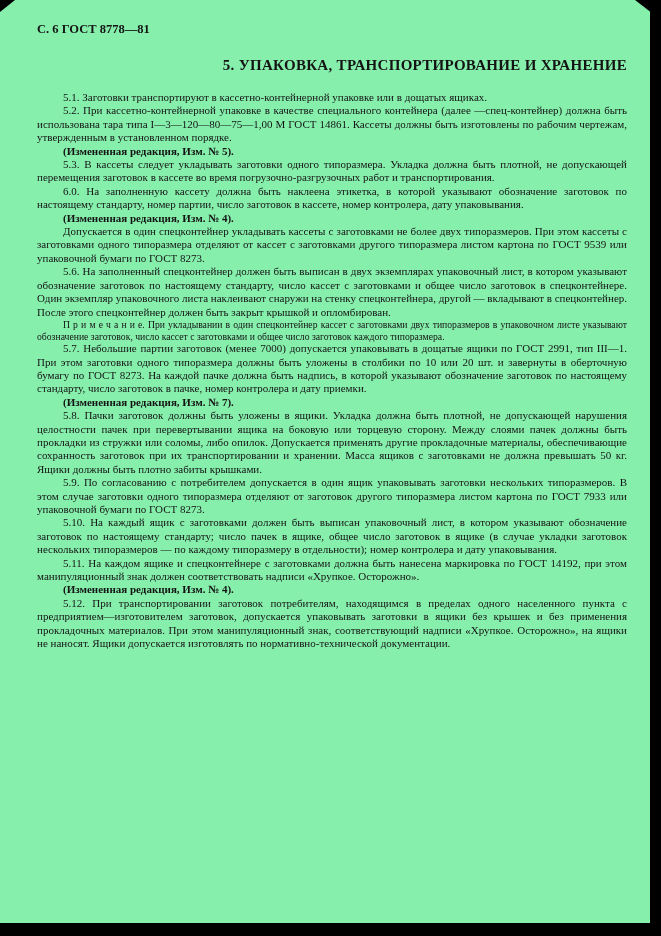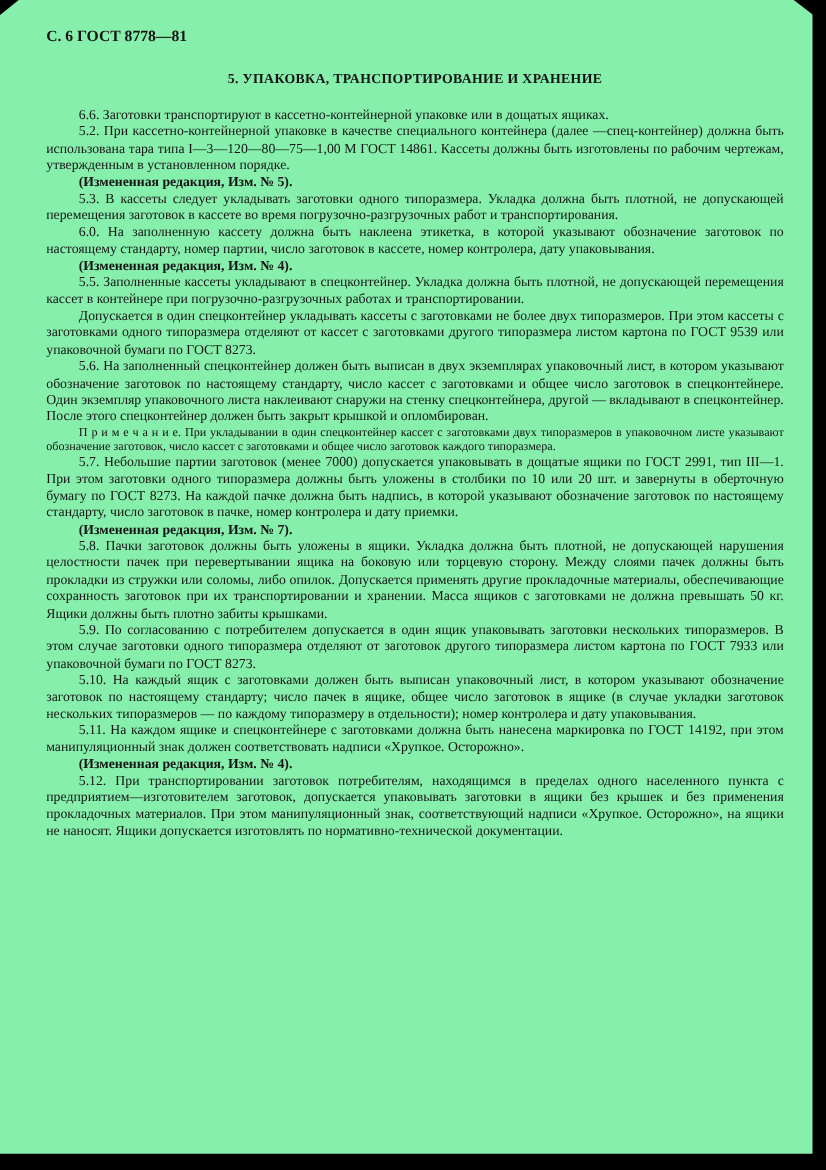--- a/index.html
+++ b/index.html
@@ -46,22 +46,22 @@
     top: 22px;
     width: 590px;
   }
   .header {
     font-weight: bold;
     font-size: 12.5px;
     margin-bottom: 20px;
   }
   .title {
     font-weight: bold;
-    font-size: 11px;
-    text-align: center;
+    font-size: 15px;
+    text-align: right;
     letter-spacing: 0.3px;
     margin-bottom: 17px;
   }
   .para {
     margin: 0;
     font-size: 11px;
     line-height: 13.4px;
     text-align: justify;
     text-indent: 26px;
   }
@@ -79,27 +79,26 @@
 <div class="page">
   <div class="corner-tl"></div>
   <div class="corner-tr"></div>
   <div class="edge-right"></div>
   <div class="edge-bottom"></div>
 
   <div class="content">
     <div class="header">С. 6 ГОСТ 8778—81</div>
     <div class="title">5. УПАКОВКА, ТРАНСПОРТИРОВАНИЕ И ХРАНЕНИЕ</div>
     <div id="paragraphs">
-        <p class="para normal">6.6. Заготовки транспортируют в кассетно-контейнерной упаковке или в дощатых ящиках.</p>
+        <p class="para normal">5.1. Заготовки транспортируют в кассетно-контейнерной упаковке или в дощатых ящиках.</p>
         <p class="para normal">5.2. При кассетно-контейнерной упаковке в качестве специального контейнера (далее —спец-контейнер) должна быть использована тара типа I—3—120—80—75—1,00 М ГОСТ 14861. Кассеты должны быть изготовлены по рабочим чертежам, утвержденным в установленном порядке.</p>
         <p class="para bold">(Измененная редакция, Изм. № 5).</p>
         <p class="para normal">5.3. В кассеты следует укладывать заготовки одного типоразмера. Укладка должна быть плотной, не допускающей перемещения заготовок в кассете во время погрузочно-разгрузочных работ и транспортирования.</p>
         <p class="para normal">6.0. На заполненную кассету должна быть наклеена этикетка, в которой указывают обозначение заготовок по настоящему стандарту, номер партии, число заготовок в кассете, номер контролера, дату упаковывания.</p>
         <p class="para bold">(Измененная редакция, Изм. № 4).</p>
-        <p class="para normal">5.5. Заполненные кассеты укладывают в спецконтейнер. Укладка должна быть плотной, не допускающей перемещения кассет в контейнере при погрузочно-разгрузочных работах и транспортировании.</p>
         <p class="para normal">Допускается в один спецконтейнер укладывать кассеты с заготовками не более двух типоразмеров. При этом кассеты с заготовками одного типоразмера отделяют от кассет с заготовками другого типоразмера листом картона по ГОСТ 9539 или упаковочной бумаги по ГОСТ 8273.</p>
         <p class="para normal">5.6. На заполненный спецконтейнер должен быть выписан в двух экземплярах упаковочный лист, в котором указывают обозначение заготовок по настоящему стандарту, число кассет с заготовками и общее число заготовок в спецконтейнере. Один экземпляр упаковочного листа наклеивают снаружи на стенку спецконтейнера, другой — вкладывают в спецконтейнер. После этого спецконтейнер должен быть закрыт крышкой и опломбирован.</p>
         <p class="para note">П р и м е ч а н и е. При укладывании в один спецконтейнер кассет с заготовками двух типоразмеров в упаковочном листе указывают обозначение заготовок, число кассет с заготовками и общее число заготовок каждого типоразмера.</p>
         <p class="para normal">5.7. Небольшие партии заготовок (менее 7000) допускается упаковывать в дощатые ящики по ГОСТ 2991, тип III—1. При этом заготовки одного типоразмера должны быть уложены в столбики по 10 или 20 шт. и завернуты в оберточную бумагу по ГОСТ 8273. На каждой пачке должна быть надпись, в которой указывают обозначение заготовок по настоящему стандарту, число заготовок в пачке, номер контролера и дату приемки.</p>
         <p class="para bold">(Измененная редакция, Изм. № 7).</p>
         <p class="para normal">5.8. Пачки заготовок должны быть уложены в ящики. Укладка должна быть плотной, не допускающей нарушения целостности пачек при перевертывании ящика на боковую или торцевую сторону. Между слоями пачек должны быть прокладки из стружки или соломы, либо опилок. Допускается применять другие прокладочные материалы, обеспечивающие сохранность заготовок при их транспортировании и хранении. Масса ящиков с заготовками не должна превышать 50 кг. Ящики должны быть плотно забиты крышками.</p>
         <p class="para normal">5.9. По согласованию с потребителем допускается в один ящик упаковывать заготовки нескольких типоразмеров. В этом случае заготовки одного типоразмера отделяют от заготовок другого типоразмера листом картона по ГОСТ 7933 или упаковочной бумаги по ГОСТ 8273.</p>
         <p class="para normal">5.10. На каждый ящик с заготовками должен быть выписан упаковочный лист, в котором указывают обозначение заготовок по настоящему стандарту; число пачек в ящике, общее число заготовок в ящике (в случае укладки заготовок нескольких типоразмеров — по каждому типоразмеру в отдельности); номер контролера и дату упаковывания.</p>
         <p class="para normal">5.11. На каждом ящике и спецконтейнере с заготовками должна быть нанесена маркировка по ГОСТ 14192, при этом манипуляционный знак должен соответствовать надписи «Хрупкое. Осторожно».</p>
         <p class="para bold">(Измененная редакция, Изм. № 4).</p>

